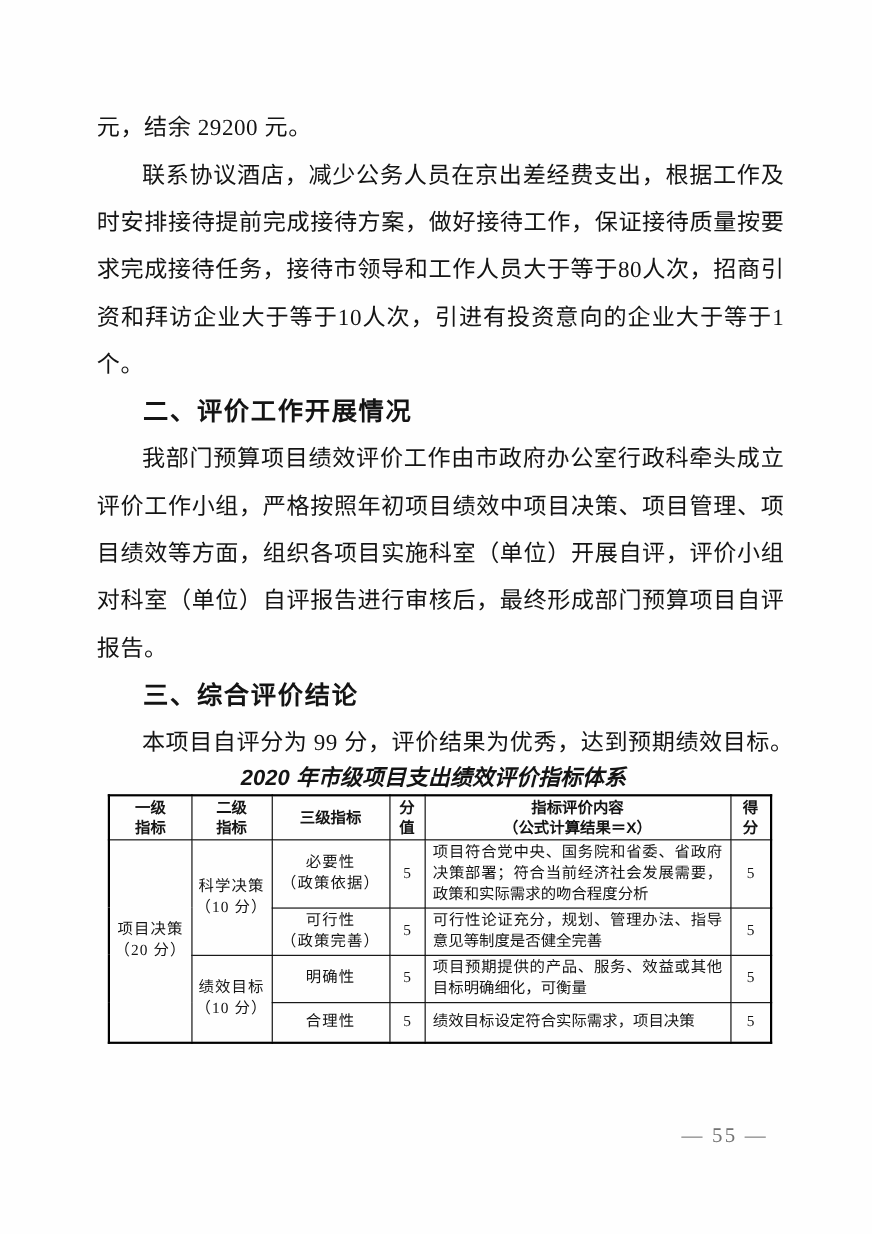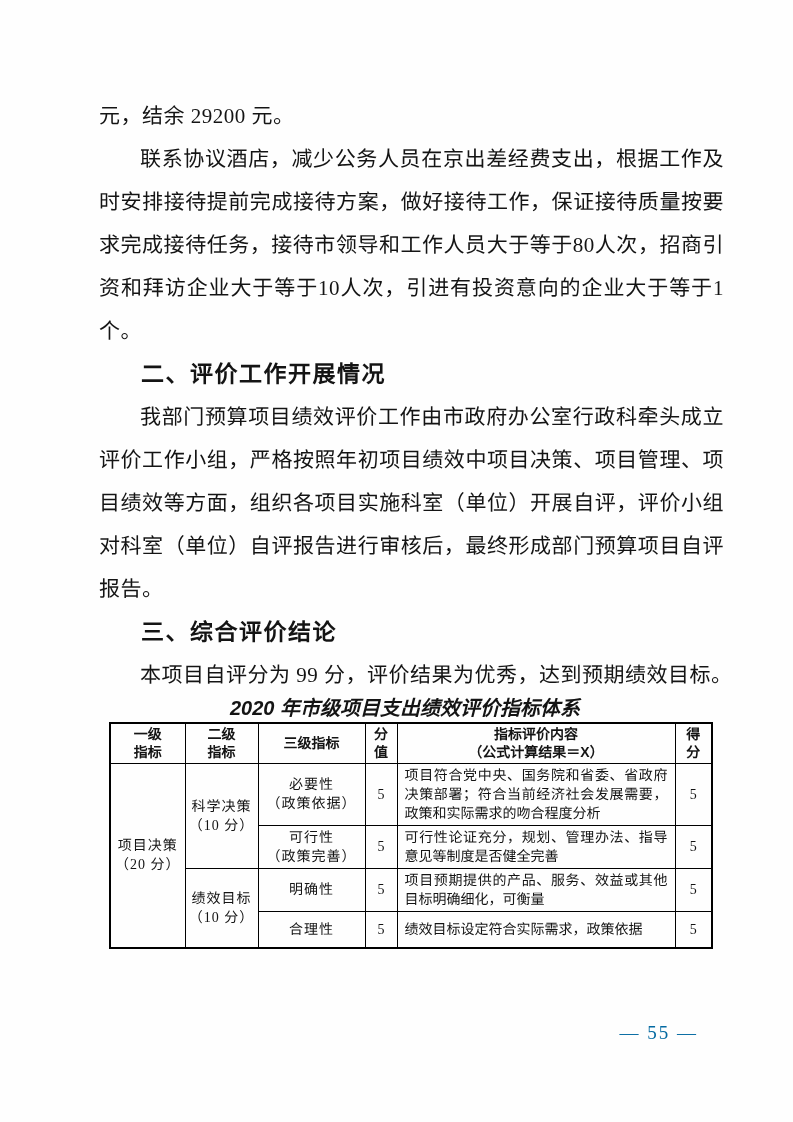--- a/index.html
+++ b/index.html
@@ -9,21 +9,21 @@
     width: 793px;
     height: 1122px;
     margin: 0 auto;
     background: #fefefe;
     color: #141414;
     font-family: "Liberation Serif", "DejaVu Serif", serif;
     overflow: hidden;
   }
   .content {
     position: absolute;
-    left: 99px;
+    left: 88px;
     top: 95px;
     width: 625px;
   }
   .bodytext {
     font-size: 21px;
     line-height: 43px;
     letter-spacing: 0.5px;
     text-align: justify;
   }
   .indent { text-indent: 41px; }
@@ -98,21 +98,21 @@
   tbody tr.r0 { height: 60px; }
   tbody tr.r1 { height: 42px; }
   tbody tr.r2 { height: 40px; }
   tbody tr.r3 { height: 37px; margin-top: 43px; }
   .page-number {
     position: absolute;
     top: 1022px;
     right: 95px;
     font-size: 19px;
     letter-spacing: 2px;
-    color: #0369a1;
+    color: #737373;
   }
 </style>
 </head>
 <body>
 
 <div class="page">
   <div class="content">
 
     <p class="bodytext noindent">元，结余 29200 元。</p>
 
@@ -176,21 +176,21 @@
           <td class="center" rowspan="2">绩效目标
 （10 分）</td>
           <td class="center">明确性</td>
           <td class="score">5</td>
           <td class="contentcell">项目预期提供的产品、服务、效益或其他目标明确细化，可衡量</td>
           <td class="score">5</td>
         </tr>
         <tr class="r3">
           <td class="center">合理性</td>
           <td class="score">5</td>
-          <td class="contentcell">绩效目标设定符合实际需求，政策依据</td>
+          <td class="contentcell">绩效目标设定符合实际需求，项目决策</td>
           <td class="score">5</td>
         </tr>
       </tbody>
     </table>
 
   </div>
 
   <div class="page-number">— 55 —</div>
 </div>
 

